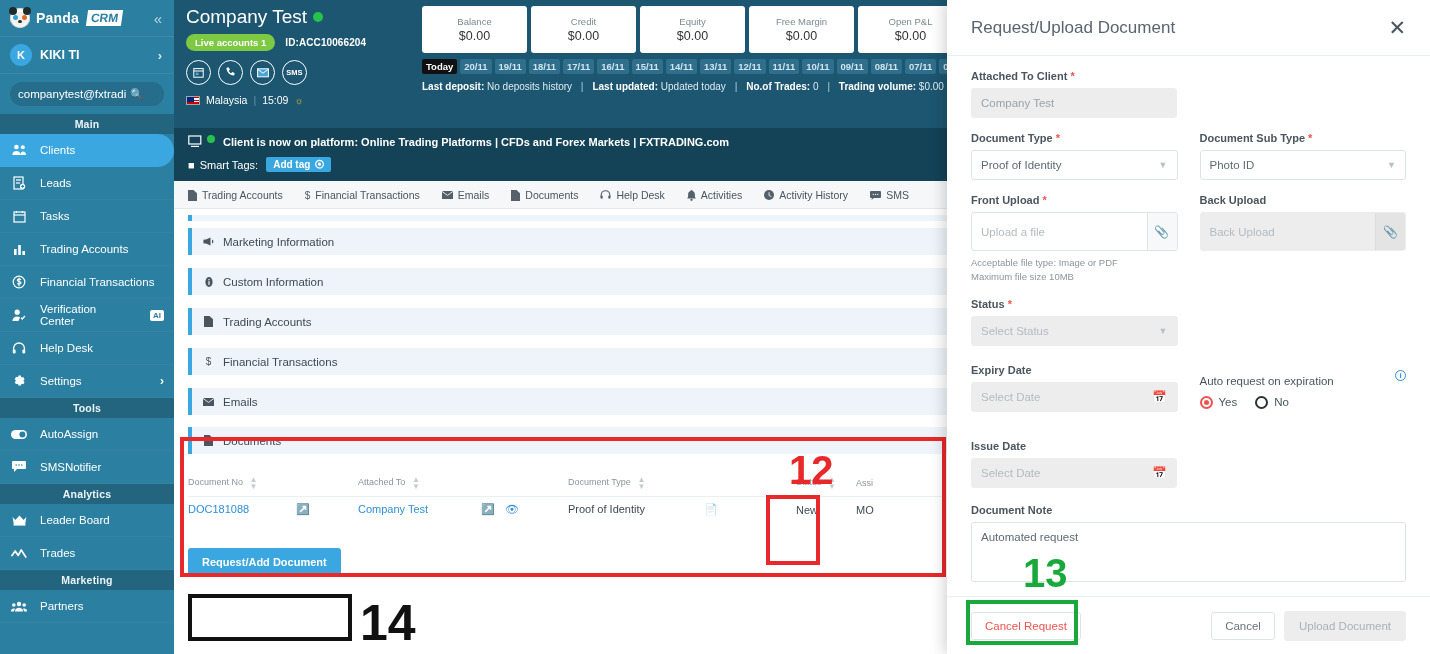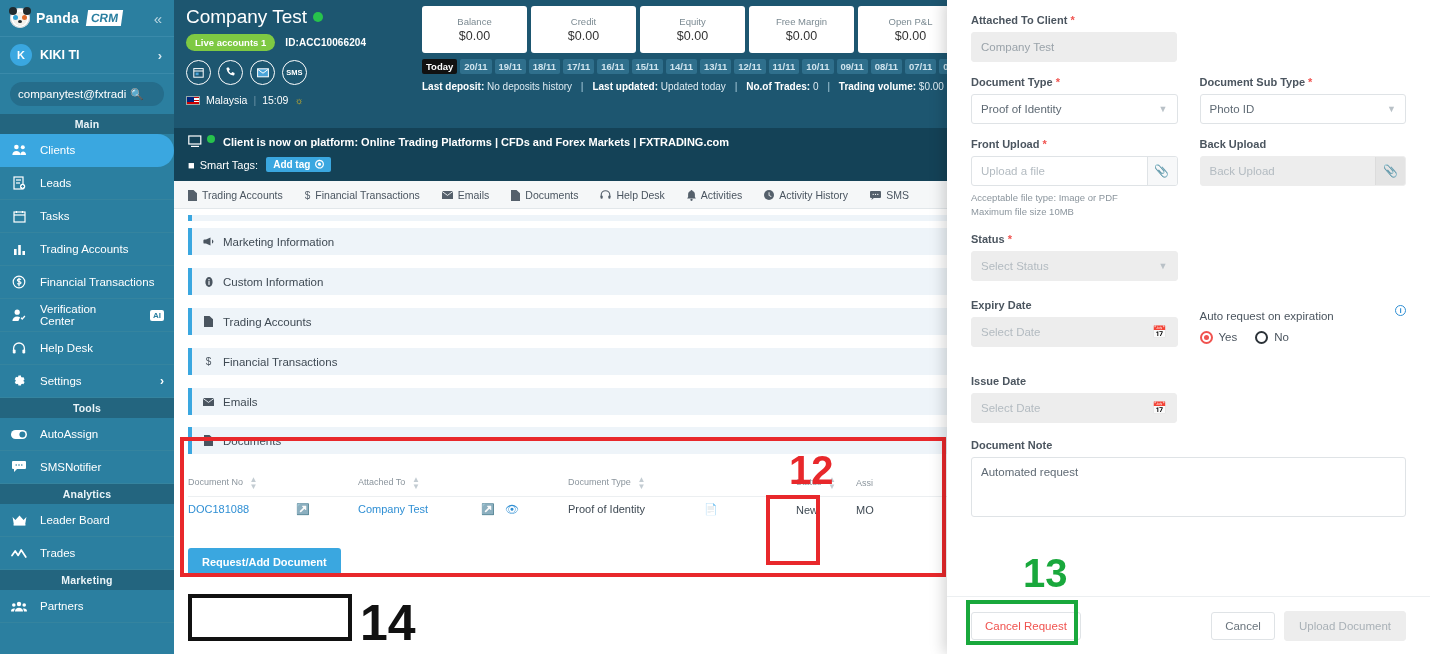--- a/index.html
+++ b/index.html
@@ -209,21 +209,21 @@
   .row2 { display:flex; gap:22px; }
   .row2 > .fld { flex:1; }
   .inp {
     height:30px; border:1px solid #dfe3e6; border-radius:3px; background:#fff;
     display:flex; align-items:center; padding:0 9px; font-size:11.5px; color:#5f6a74;
   }
   .inp.disabled { background:#ededed; border-color:#ededed; color:#9aa3aa;}
   .inp.ghost { background:#ededed; border-color:#ededed; color:#b3bbc1;}
   .inp .caret { margin-left:auto; color:#b9c1c7; font-size:9px;}
   .inp .right-ic { margin-left:auto; color:#8b959d; font-size:12px;}
-  .file-inp { display:flex; border:1px solid #dfe3e6; border-radius:3px; height:30px; overflow:hidden;}
+  .file-inp { display:flex; border:1px solid #dfe3e6; border-radius:3px; height:39px; overflow:hidden;}
   .file-inp .ph { flex:1; display:flex; align-items:center; padding:0 9px; font-size:11.5px; color:#b3bbc1;}
   .file-inp .clip {
     width:30px; border-left:1px solid #dfe3e6; background:#f7f8f9;
     display:flex; align-items:center; justify-content:center; color:#6b757d; font-size:12px;
   }
   .file-inp.grey { background:#ededed; border-color:#ededed;}
   .file-inp.grey .clip { background:#e4e4e4; border-left-color:#dcdcdc;}
   .hint { font-size:9.5px; color:#8b959d; line-height:1.45; margin-top:5px;}
   .radio-row { display:flex; align-items:center; gap:18px; margin-top:2px;}
   .radio { display:flex; align-items:center; gap:6px; font-size:11.5px; color:#4b555f;}
@@ -749,20 +749,24 @@
 
   <div class="anno-box" style="left:180px; top:437px; width:766px; height:140px;"></div>
 
   <div class="anno-box black" style="left:188px; top:594px; width:164px; height:47px;"></div>
   <div class="anno-num" style="left:360px; top:598px; font-size:50px; color:#111;">14</div>
 
   <div class="anno-box green" style="left:966px; top:600px; width:112px; height:45px; z-index:60;"></div>
   <div class="anno-num" style="left:1023px; top:553px; font-size:40px; color:#19a83c; z-index:60;">13</div>
 
   <div class="modal">
+    <div class="modal-head">
+      <span class="modal-title">Request/Upload Document</span>
+      <span class="modal-x">✕</span>
+    </div>
 
     <div class="modal-body">
 
       <div class="fld" style="width:206px;">
         <div class="fld-label">
           <span>Attached To Client</span>
           <span class="req-star">*</span>
         </div>
         <div class="inp disabled">
           <span>Company Test</span>

